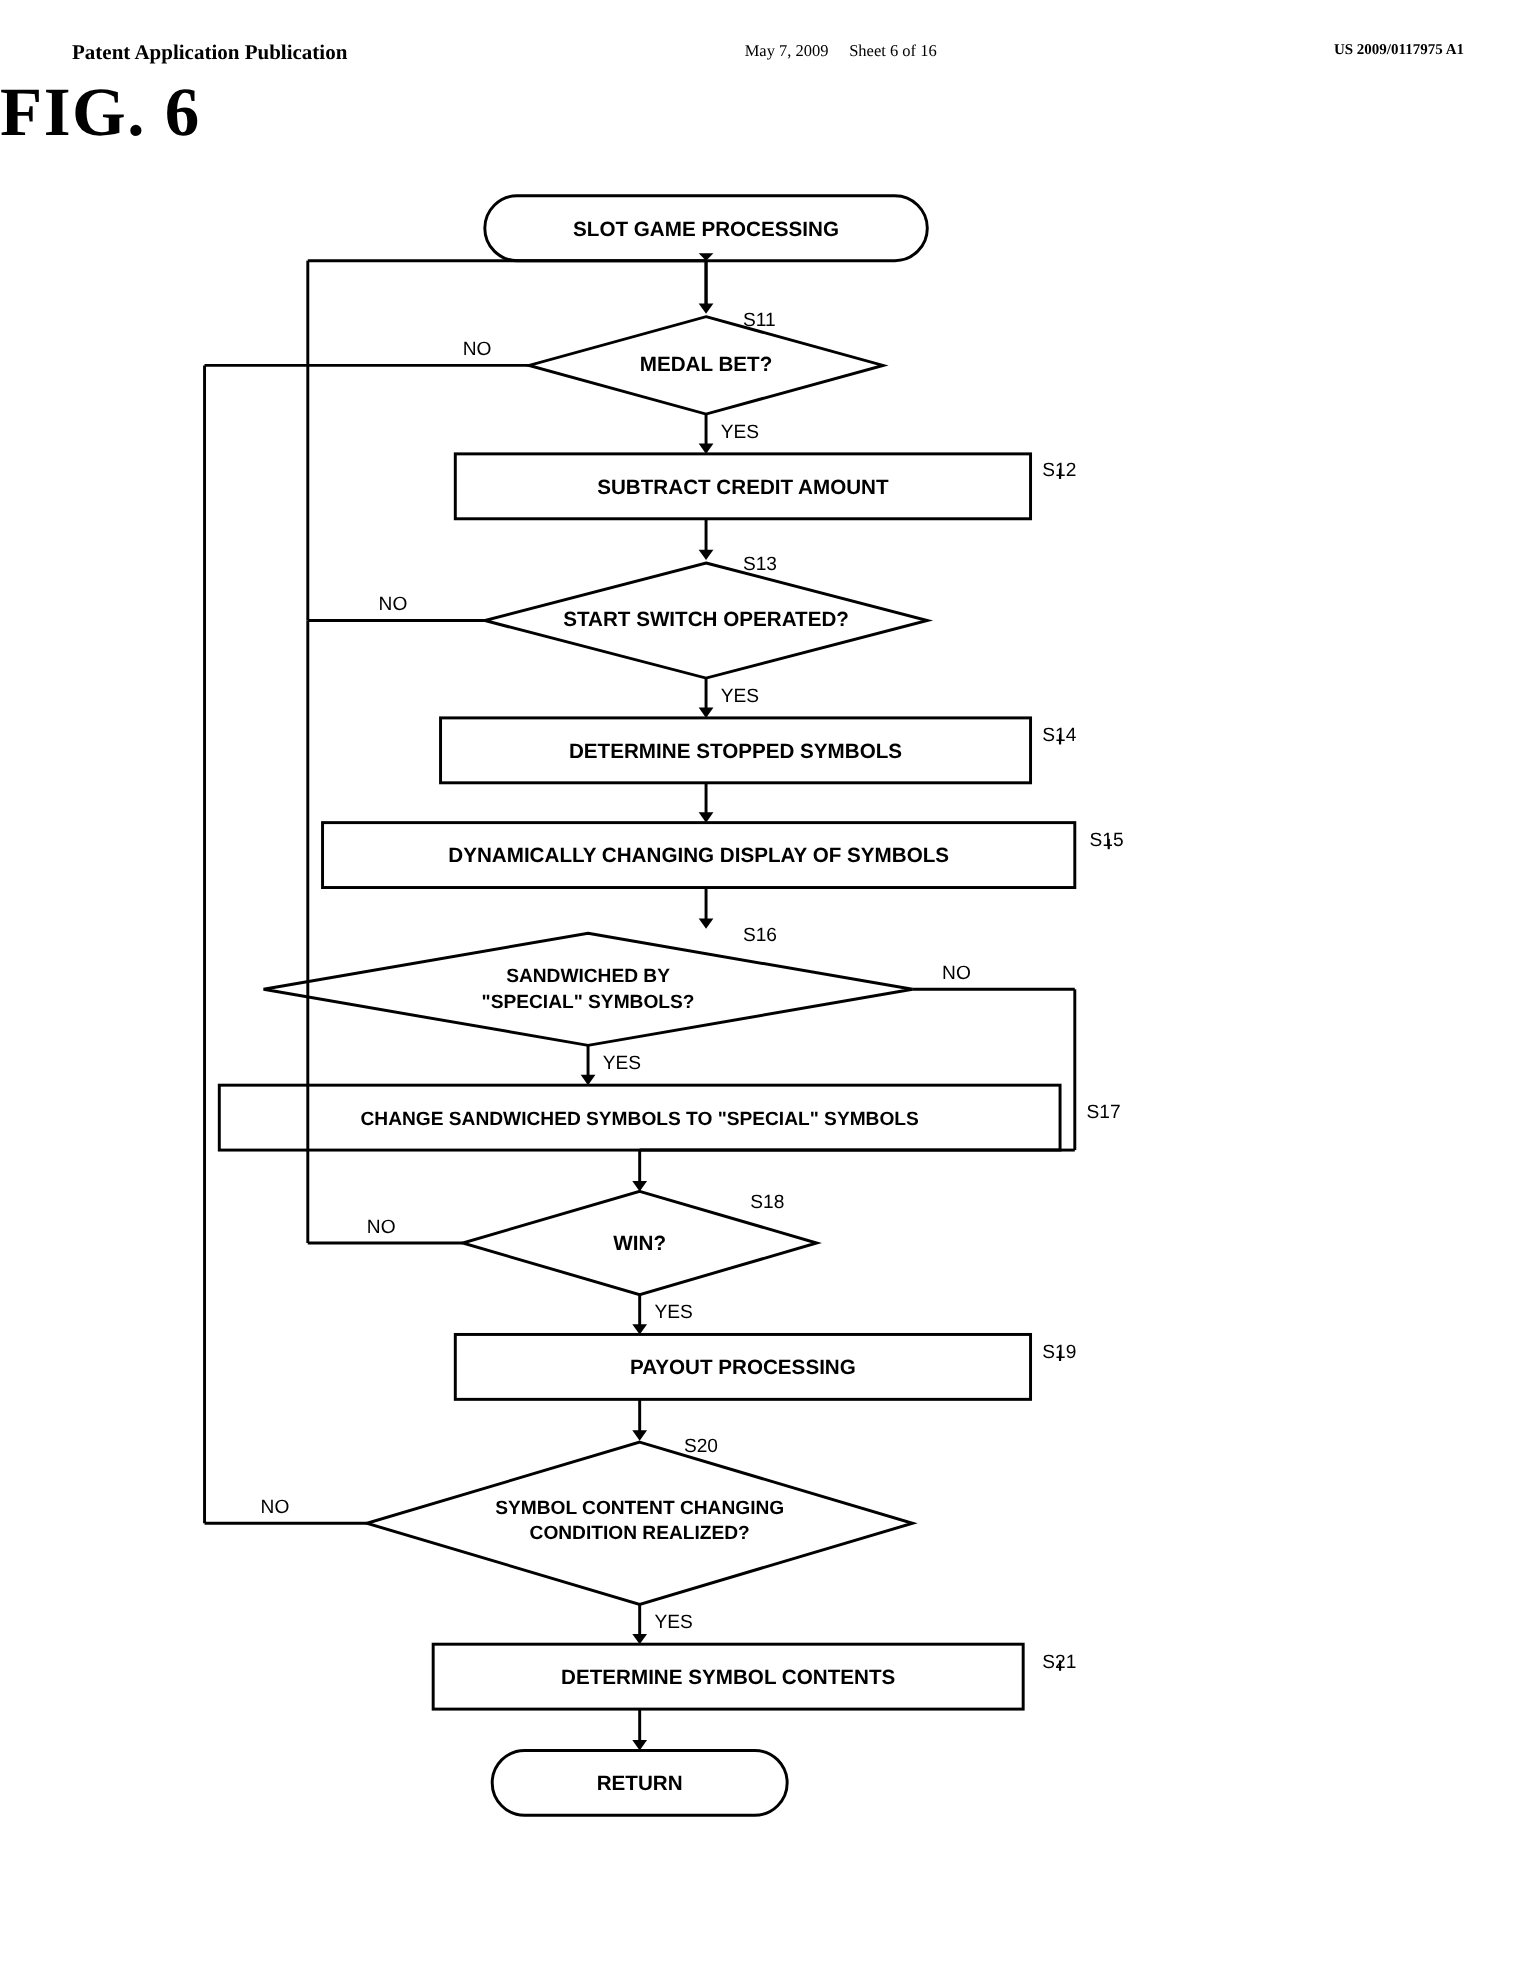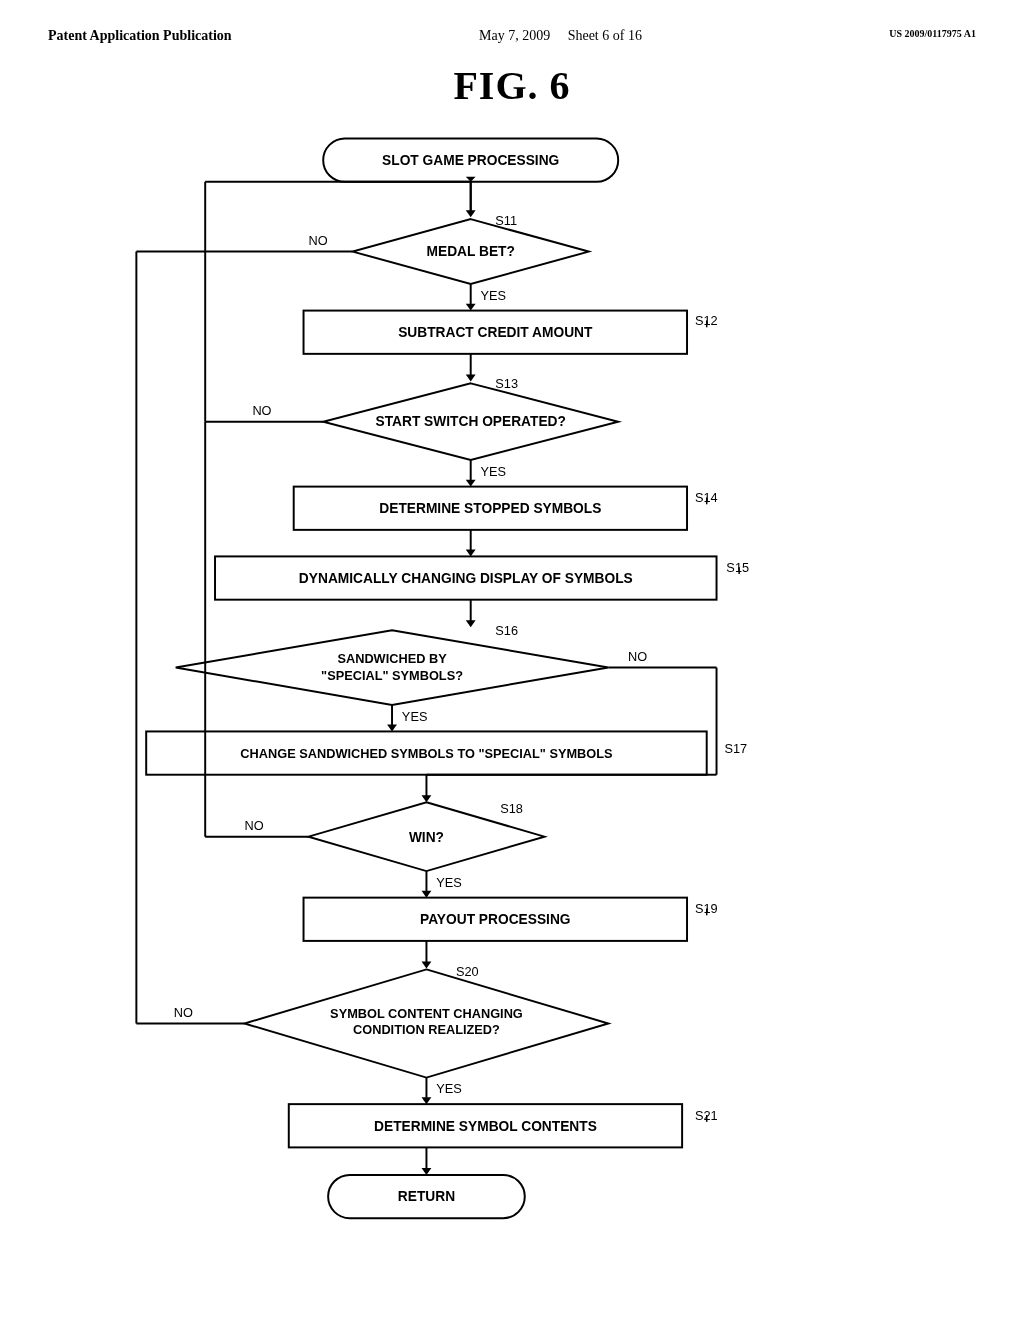--- a/index.html
+++ b/index.html
@@ -19,34 +19,33 @@
       padding: 28px 48px 0 48px;
       font-size: 14px;
     }
 
     .header-left {
       font-weight: bold;
       font-size: 14px;
     }
 
     .header-center {
-      font-size: 14px;
+      font-size: 11px;
       text-align: left;
     }
 
     .header-right {
       font-size: 10px;
       font-weight: bold;
     }
 
     .fig-title {
-      text-align: center;
-      font-size: 40px;
+      font-size: 46px;
       font-weight: bold;
-      margin-top: 18px;
+      margin-top: 4px;
       letter-spacing: 1px;
     }
 
     .diagram {
       position: relative;
       width: 100%;
       height: 1180px;
       margin-top: 0;
     }
 

